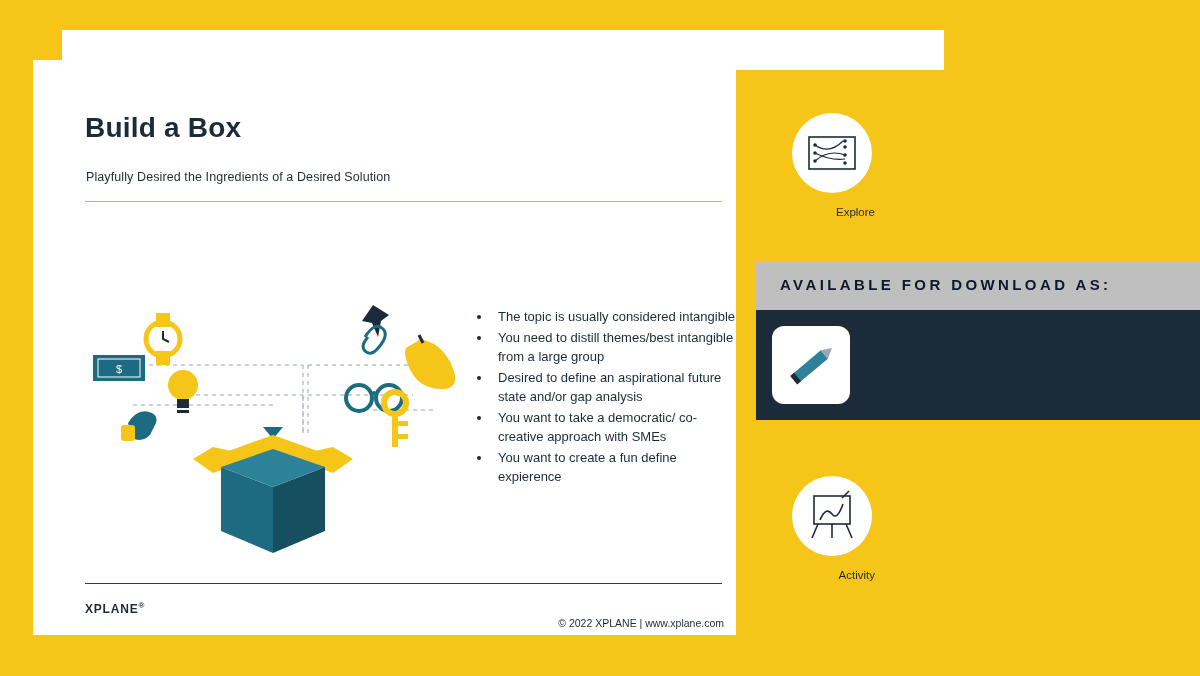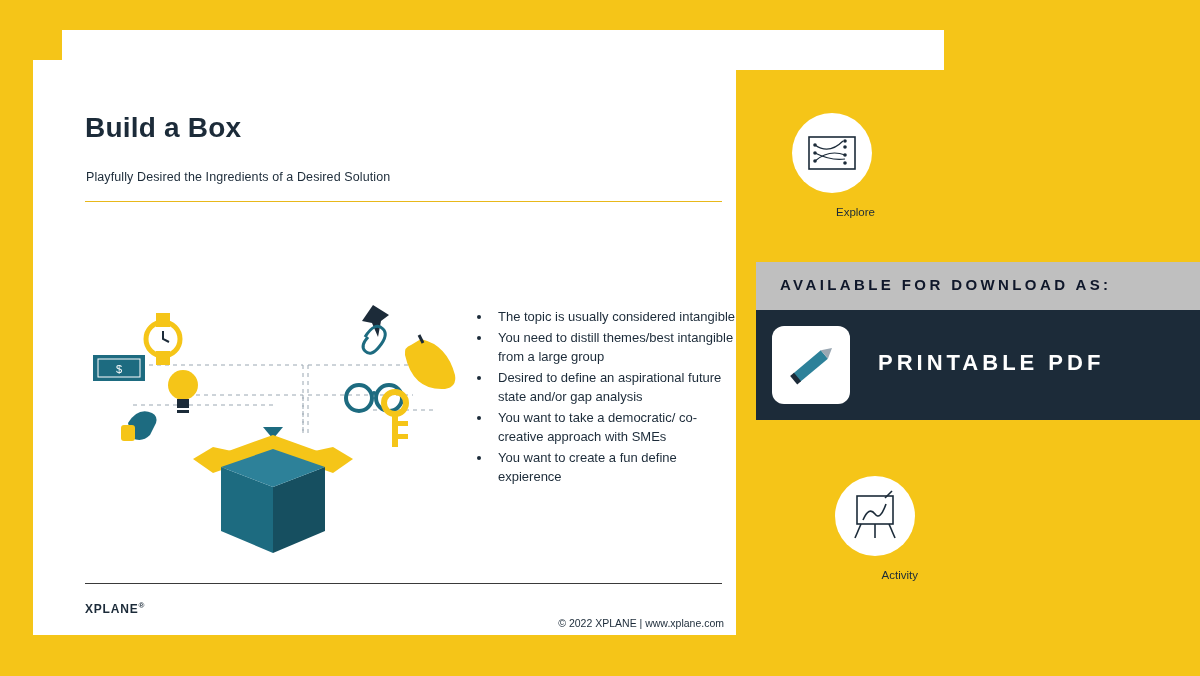--- a/index.html
+++ b/index.html
@@ -154,21 +154,21 @@
     margin: 0 auto;
     position: relative;
   }
   .badge-label {
     margin-top: 13px;
     font-size: 11.5px;
     color: #1C2B39;
     text-align: right;
   }
   #badge-explore { left: 789px; top: 113px; }
-  #badge-activity { left: 832px; top: 476px; }
+  #badge-activity { left: 789px; top: 476px; }
 
   
   .dl-header {
     position: absolute;
     left: 756px;
     top: 262px;
     width: 460px;
     height: 48px;
     background: #BFBFBF;
   }
@@ -354,14 +354,13 @@
 <div class="dl-body">
   <div class="dl-chip">
     <svg width="78" height="78" viewBox="0 0 78 78" xmlns="http://www.w3.org/2000/svg">
       <g transform="rotate(-40 39 39)">
         <rect x="20" y="34" width="36" height="11" fill="#2D8199"></rect>
         <path d="M56 34 L66 39.5 L56 45 Z" fill="#9AA7B2"></path>
         <rect x="16" y="34" width="5" height="11" fill="#1C2B39"></rect>
       </g>
     </svg>
   </div>
-  <div class="dl-body-text">PRINTABLE PDF</div>
 </div>
 
 </body></html>

